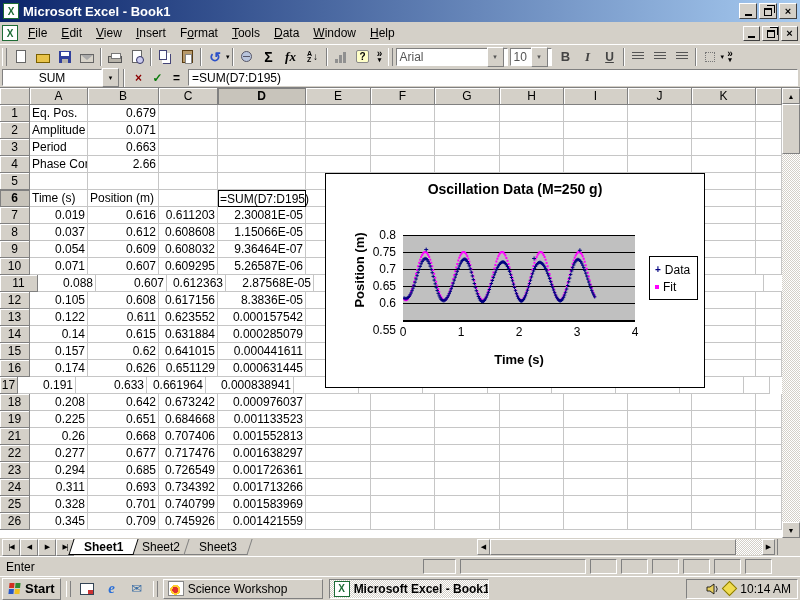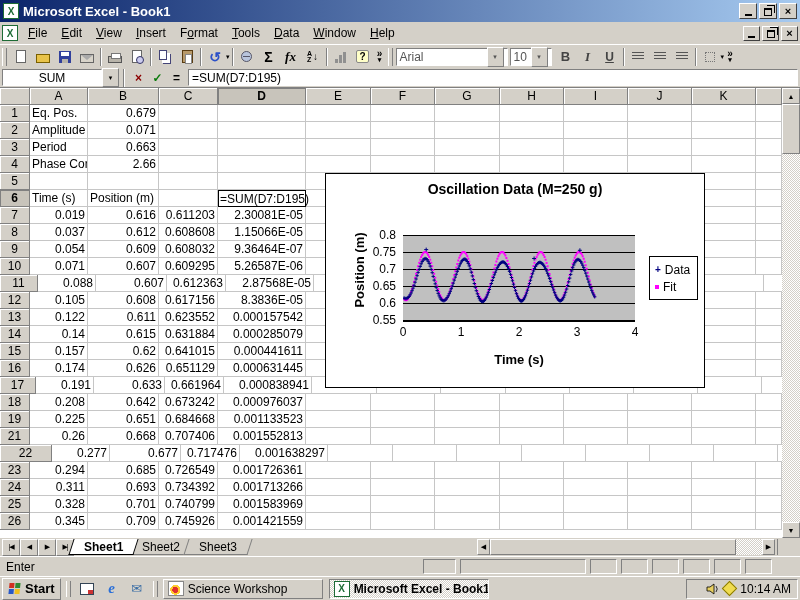--- a/index.html
+++ b/index.html
@@ -575,21 +575,21 @@
             <div class="cell" style="width: 65px;"></div>
             <div class="cell" style="width: 64px;"></div>
             <div class="cell" style="width: 65px;"></div>
             <div class="cell" style="width: 64px;"></div>
             <div class="cell" style="width: 64px;"></div>
             <div class="cell" style="width: 64px;"></div>
             <div class="cell" style="width: 64px;"></div>
             <div class="cell" style="width: 26px;"></div>
           </div>
           <div class="grow">
-            <div class="hdrc" style="width: 36px;">17</div>
+            <div class="hdrc" style="width: 18px;">17</div>
             <div class="cell num" style="width: 58px;">0.191</div>
             <div class="cell num" style="width: 71px;">0.633</div>
             <div class="cell num" style="width: 59px;">0.661964</div>
             <div class="cell num" style="width: 88px;">0.000838941</div>
             <div class="cell" style="width: 65px;"></div>
             <div class="cell" style="width: 64px;"></div>
             <div class="cell" style="width: 65px;"></div>
             <div class="cell" style="width: 64px;"></div>
             <div class="cell" style="width: 64px;"></div>
             <div class="cell" style="width: 64px;"></div>
@@ -635,21 +635,21 @@
             <div class="cell" style="width: 65px;"></div>
             <div class="cell" style="width: 64px;"></div>
             <div class="cell" style="width: 65px;"></div>
             <div class="cell" style="width: 64px;"></div>
             <div class="cell" style="width: 64px;"></div>
             <div class="cell" style="width: 64px;"></div>
             <div class="cell" style="width: 64px;"></div>
             <div class="cell" style="width: 26px;"></div>
           </div>
           <div class="grow">
-            <div class="hdrc" style="width: 52px;">22</div>
+            <div class="hdrc" style="width: 30px;">22</div>
             <div class="cell num" style="width: 58px;">0.277</div>
             <div class="cell num" style="width: 71px;">0.677</div>
             <div class="cell num" style="width: 59px;">0.717476</div>
             <div class="cell num" style="width: 88px;">0.001638297</div>
             <div class="cell" style="width: 65px;"></div>
             <div class="cell" style="width: 64px;"></div>
             <div class="cell" style="width: 65px;"></div>
             <div class="cell" style="width: 64px;"></div>
             <div class="cell" style="width: 64px;"></div>
             <div class="cell" style="width: 64px;"></div>
@@ -727,21 +727,21 @@
               <path d="M0.10000000000000009 63.2h2v2h-2zM1.1 64.1h2v2h-2zM2.1 64.3h2v2h-2zM3.0999999999999996 63.8h2v2h-2zM4.1 62.8h2v2h-2zM5.1 61.1h2v2h-2zM6.1 58.9h2v2h-2zM7.1 56.1h2v2h-2zM8.1 53h2v2h-2zM9.1 49.5h2v2h-2zM10.1 45.7h2v2h-2zM11.1 41.8h2v2h-2zM12.1 37.8h2v2h-2zM13.1 34h2v2h-2zM14.1 30.2h2v2h-2zM15.2 26.8h2v2h-2zM16.2 23.7h2v2h-2zM17.2 21h2v2h-2zM18.2 18.9h2v2h-2zM19.2 17.3h2v2h-2zM20.2 16.3h2v2h-2zM21.2 16h2v2h-2zM22.2 16.3h2v2h-2zM23.2 17.3h2v2h-2zM24.2 18.9h2v2h-2zM25.2 21h2v2h-2zM26.2 23.7h2v2h-2zM27.2 26.8h2v2h-2zM28.2 30.2h2v2h-2zM29.2 33.9h2v2h-2zM30.2 37.8h2v2h-2zM31.200000000000003 41.8h2v2h-2zM32.2 45.7h2v2h-2zM33.2 49.5h2v2h-2zM34.2 53h2v2h-2zM35.2 56.1h2v2h-2zM36.2 58.9h2v2h-2zM37.2 61.1h2v2h-2zM38.2 62.8h2v2h-2zM39.2 63.8h2v2h-2zM40.2 64.3h2v2h-2zM41.2 64.1h2v2h-2zM42.2 63.2h2v2h-2zM43.2 61.7h2v2h-2zM44.3 59.7h2v2h-2zM45.3 57.1h2v2h-2zM46.3 54h2v2h-2zM47.3 50.6h2v2h-2zM48.3 46.9h2v2h-2zM49.3 43.1h2v2h-2zM50.3 39.1h2v2h-2zM51.3 35.2h2v2h-2zM52.3 31.4h2v2h-2zM53.3 27.9h2v2h-2zM54.3 24.6h2v2h-2zM55.3 21.8h2v2h-2zM56.3 19.5h2v2h-2zM57.3 17.7h2v2h-2zM58.3 16.6h2v2h-2zM59.3 16h2v2h-2zM60.3 16.1h2v2h-2zM61.3 16.9h2v2h-2zM62.3 18.3h2v2h-2zM63.3 20.3h2v2h-2zM64.3 22.8h2v2h-2zM65.3 25.7h2v2h-2zM66.3 29.1h2v2h-2zM67.3 32.7h2v2h-2zM68.3 36.6h2v2h-2zM69.3 40.5h2v2h-2zM70.3 44.4h2v2h-2zM71.3 48.3h2v2h-2zM72.3 51.9h2v2h-2zM73.4 55.2h2v2h-2zM74.4 58h2v2h-2zM75.4 60.4h2v2h-2zM76.4 62.3h2v2h-2zM77.4 63.599999999999994h2v2h-2zM78.4 64.2h2v2h-2zM79.4 64.2h2v2h-2zM80.4 63.5h2v2h-2zM81.4 62.3h2v2h-2zM82.4 60.4h2v2h-2zM83.4 58h2v2h-2zM84.4 55.1h2v2h-2zM85.4 51.8h2v2h-2zM86.4 48.2h2v2h-2zM87.4 44.3h2v2h-2zM88.4 40.4h2v2h-2zM89.4 36.5h2v2h-2zM90.4 32.6h2v2h-2zM91.4 29h2v2h-2zM92.4 25.6h2v2h-2zM93.4 22.7h2v2h-2zM94.4 20.2h2v2h-2zM95.4 18.2h2v2h-2zM96.4 16.9h2v2h-2zM97.4 16.1h2v2h-2zM98.4 16h2v2h-2zM99.4 16.6h2v2h-2zM100.4 17.8h2v2h-2zM101.4 19.6h2v2h-2zM102.4 21.9h2v2h-2zM103.5 24.7h2v2h-2zM104.5 27.9h2v2h-2zM105.5 31.5h2v2h-2zM106.5 35.3h2v2h-2zM107.5 39.2h2v2h-2zM108.5 43.2h2v2h-2zM109.5 47h2v2h-2zM110.5 50.7h2v2h-2zM111.5 54.1h2v2h-2zM112.5 57.2h2v2h-2zM113.5 59.7h2v2h-2zM114.5 61.8h2v2h-2zM115.5 63.2h2v2h-2zM116.5 64.1h2v2h-2zM117.5 64.3h2v2h-2zM118.5 63.8h2v2h-2zM119.5 62.7h2v2h-2zM120.5 61.1h2v2h-2zM121.5 58.8h2v2h-2zM122.5 56.1h2v2h-2zM123.5 52.9h2v2h-2zM124.5 49.4h2v2h-2zM125.5 45.6h2v2h-2zM126.5 41.7h2v2h-2zM127.5 37.7h2v2h-2zM128.5 33.8h2v2h-2zM129.5 30.1h2v2h-2zM130.5 26.7h2v2h-2zM131.5 23.6h2v2h-2zM132.6 20.9h2v2h-2zM133.6 18.8h2v2h-2zM134.6 17.3h2v2h-2zM135.6 16.3h2v2h-2zM136.6 16h2v2h-2zM137.6 16.3h2v2h-2zM138.6 17.3h2v2h-2zM139.6 18.9h2v2h-2zM140.6 21.1h2v2h-2zM141.6 23.7h2v2h-2zM142.6 26.9h2v2h-2zM143.6 30.3h2v2h-2zM144.6 34.1h2v2h-2zM145.6 38h2v2h-2zM146.6 41.9h2v2h-2zM147.6 45.8h2v2h-2zM148.6 49.6h2v2h-2zM149.6 53.1h2v2h-2zM150.6 56.2h2v2h-2zM151.6 58.9h2v2h-2zM152.6 61.2h2v2h-2zM153.6 62.8h2v2h-2zM154.6 63.900000000000006h2v2h-2zM155.6 64.3h2v2h-2zM156.6 64h2v2h-2zM157.6 63.2h2v2h-2zM158.6 61.7h2v2h-2zM159.6 59.6h2v2h-2zM160.6 57h2v2h-2zM161.6 54h2v2h-2zM162.7 50.5h2v2h-2zM163.7 46.8h2v2h-2zM164.7 43h2v2h-2zM165.7 39h2v2h-2zM166.7 35.1h2v2h-2zM167.7 31.299999999999997h2v2h-2zM168.7 27.8h2v2h-2zM169.7 24.5h2v2h-2zM170.7 21.7h2v2h-2zM171.7 19.4h2v2h-2zM172.7 17.7h2v2h-2zM173.7 16.5h2v2h-2zM174.7 16h2v2h-2zM175.7 16.2h2v2h-2zM176.7 16.9h2v2h-2zM177.7 18.3h2v2h-2zM178.7 20.3h2v2h-2zM179.7 22.8h2v2h-2zM180.7 25.8h2v2h-2zM181.7 29.2h2v2h-2zM182.7 32.8h2v2h-2zM183.7 36.7h2v2h-2zM184.7 40.6h2v2h-2zM185.7 44.6h2v2h-2zM186.7 48.4h2v2h-2zM187.7 52h2v2h-2zM188.7 55.2h2v2h-2zM189.7 58.1h2v2h-2zM190.7 60.5h2v2h-2z" fill="#ff00ff"></path>
               <path d="M-0.5999999999999999 63h3.4M1.1 61.3v3.4M0.40000000000000013 63.5h3.4M2.1 61.8v3.4M1.4000000000000001 63.6h3.4M3.1 61.9v3.4M2.3999999999999995 63.2h3.4M4.1 61.5v3.4M3.3999999999999995 62.5h3.4M5.1 60.8v3.4M4.3999999999999995 61.4h3.4M6.1 59.699999999999996v3.4M5.3999999999999995 59.9h3.4M7.1 58.199999999999996v3.4M6.3999999999999995 58h3.4M8.1 56.3v3.4M7.3999999999999995 55.7h3.4M9.1 54v3.4M8.4 53.1h3.4M10.1 51.4v3.4M9.4 50.3h3.4M11.1 48.599999999999994v3.4M10.4 47.2h3.4M12.1 45.5v3.4M11.4 44h3.4M13.1 42.3v3.4M12.4 40.7h3.4M14.1 39v3.4M13.4 37.4h3.4M15.1 35.699999999999996v3.4M14.5 34.3h3.4M16.2 32.599999999999994v3.4M15.5 31.4h3.4M17.2 29.7v3.4M16.5 28.8h3.4M18.2 27.1v3.4M17.5 26.6h3.4M19.2 24.900000000000002v3.4M18.5 25h3.4M20.2 23.3v3.4M19.5 23.9h3.4M21.2 22.2v3.4M20.5 23.5h3.4M22.2 21.8v3.4M21.5 23.8h3.4M23.2 22.1v3.4M22.5 24.7h3.4M24.2 23v3.4M23.5 26.3h3.4M25.2 24.6v3.4M24.5 28.4h3.4M26.2 26.7v3.4M25.5 31.1h3.4M27.2 29.400000000000002v3.4M26.5 34.3h3.4M28.2 32.599999999999994v3.4M27.5 37.7h3.4M29.2 36v3.4M28.5 41.4h3.4M30.2 39.699999999999996v3.4M29.5 45.1h3.4M31.2 43.4v3.4M30.500000000000004 48.8h3.4M32.2 47.099999999999994v3.4M31.500000000000004 52.3h3.4M33.2 50.599999999999994v3.4M32.5 55.5h3.4M34.2 53.8v3.4M33.5 58.4h3.4M35.2 56.699999999999996v3.4M34.5 60.9h3.4M36.2 59.199999999999996v3.4M35.5 62.9h3.4M37.2 61.199999999999996v3.4M36.5 64.4h3.4M38.2 62.7v3.4M37.5 65.3h3.4M39.2 63.599999999999994v3.4M38.5 65.7h3.4M40.2 64v3.4M39.5 65.6h3.4M41.2 63.89999999999999v3.4M40.5 65h3.4M42.2 63.3v3.4M41.5 64h3.4M43.2 62.3v3.4M42.5 62.6h3.4M44.2 60.9v3.4M43.599999999999994 60.8h3.4M45.3 59.099999999999994v3.4M44.599999999999994 58.7h3.4M46.3 57v3.4M45.599999999999994 56.3h3.4M47.3 54.599999999999994v3.4M46.599999999999994 53.7h3.4M48.3 52v3.4M47.599999999999994 51h3.4M49.3 49.3v3.4M48.599999999999994 48.1h3.4M50.3 46.4v3.4M49.599999999999994 45.1h3.4M51.3 43.4v3.4M50.599999999999994 42.1h3.4M52.3 40.4v3.4M51.599999999999994 39.2h3.4M53.3 37.5v3.4M52.599999999999994 36.3h3.4M54.3 34.599999999999994v3.4M53.599999999999994 33.6h3.4M55.3 31.900000000000002v3.4M54.599999999999994 31h3.4M56.3 29.3v3.4M55.599999999999994 28.8h3.4M57.3 27.1v3.4M56.599999999999994 26.9h3.4M58.3 25.2v3.4M57.599999999999994 25.5h3.4M59.3 23.8v3.4M58.599999999999994 24.5h3.4M60.3 22.8v3.4M59.599999999999994 24.1h3.4M61.3 22.400000000000002v3.4M60.599999999999994 24.3h3.4M62.3 22.6v3.4M61.599999999999994 25.1h3.4M63.3 23.400000000000002v3.4M62.599999999999994 26.5h3.4M64.3 24.8v3.4M63.599999999999994 28.4h3.4M65.3 26.7v3.4M64.6 30.9h3.4M66.3 29.2v3.4M65.6 33.9h3.4M67.3 32.199999999999996v3.4M66.6 37.2h3.4M68.3 35.5v3.4M67.6 40.9h3.4M69.3 39.199999999999996v3.4M68.6 44.6h3.4M70.3 42.9v3.4M69.6 48.5h3.4M71.3 46.8v3.4M70.6 52.2h3.4M72.3 50.5v3.4M71.6 55.7h3.4M73.3 54v3.4M72.7 58.8h3.4M74.4 57.099999999999994v3.4M73.7 61.5h3.4M75.4 59.8v3.4M74.7 63.7h3.4M76.4 62v3.4M75.7 65.3h3.4M77.4 63.599999999999994v3.4M76.7 66.3h3.4M78.4 64.6v3.4M77.7 66.6h3.4M79.4 64.89999999999999v3.4M78.7 66.3h3.4M80.4 64.6v3.4M79.7 65.5h3.4M81.4 63.8v3.4M80.7 64h3.4M82.4 62.3v3.4M81.7 62.1h3.4M83.4 60.4v3.4M82.7 59.9h3.4M84.4 58.199999999999996v3.4M83.7 57.3h3.4M85.4 55.599999999999994v3.4M84.7 54.5h3.4M86.4 52.8v3.4M85.7 51.5h3.4M87.4 49.8v3.4M86.7 48.5h3.4M88.4 46.8v3.4M87.7 45.5h3.4M89.4 43.8v3.4M88.7 42.6h3.4M90.4 40.9v3.4M89.7 39.8h3.4M91.4 38.099999999999994v3.4M90.7 37.2h3.4M92.4 35.5v3.4M91.7 34.8h3.4M93.4 33.099999999999994v3.4M92.7 32.7h3.4M94.4 31.000000000000004v3.4M93.7 30.9h3.4M95.4 29.2v3.4M94.7 29.4h3.4M96.4 27.7v3.4M95.7 28.2h3.4M97.4 26.5v3.4M96.7 27.4h3.4M98.4 25.7v3.4M97.7 27h3.4M99.4 25.3v3.4M98.7 27h3.4M100.4 25.3v3.4M99.7 27.5h3.4M101.4 25.8v3.4M100.7 28.4h3.4M102.4 26.7v3.4M101.7 29.8h3.4M103.4 28.1v3.4M102.8 31.6h3.4M104.5 29.900000000000002v3.4M103.8 33.8h3.4M105.5 32.099999999999994v3.4M104.8 36.4h3.4M106.5 34.699999999999996v3.4M105.8 39.3h3.4M107.5 37.599999999999994v3.4M106.8 42.5h3.4M108.5 40.8v3.4M107.8 45.8h3.4M109.5 44.099999999999994v3.4M108.8 49.2h3.4M110.5 47.5v3.4M109.8 52.5h3.4M111.5 50.8v3.4M110.8 55.7h3.4M112.5 54v3.4M111.8 58.7h3.4M113.5 57v3.4M112.8 61.2h3.4M114.5 59.5v3.4M113.8 63.3h3.4M115.5 61.599999999999994v3.4M114.8 64.8h3.4M116.5 63.099999999999994v3.4M115.8 65.8h3.4M117.5 64.1v3.4M116.8 66h3.4M118.5 64.3v3.4M117.8 65.6h3.4M119.5 63.89999999999999v3.4M118.8 64.6h3.4M120.5 62.89999999999999v3.4M119.8 62.9h3.4M121.5 61.199999999999996v3.4M120.8 60.8h3.4M122.5 59.099999999999994v3.4M121.8 58.1h3.4M123.5 56.4v3.4M122.8 55.2h3.4M124.5 53.5v3.4M123.8 51.9h3.4M125.5 50.199999999999996v3.4M124.8 48.6h3.4M126.5 46.9v3.4M125.8 45.2h3.4M127.5 43.5v3.4M126.8 41.9h3.4M128.5 40.199999999999996v3.4M127.8 38.8h3.4M129.5 37.099999999999994v3.4M128.8 36h3.4M130.5 34.3v3.4M129.8 33.5h3.4M131.5 31.8v3.4M130.8 31.4h3.4M132.5 29.7v3.4M131.9 29.7h3.4M133.6 28v3.4M132.9 28.5h3.4M134.6 26.8v3.4M133.9 27.7h3.4M135.6 26v3.4M134.9 27.4h3.4M136.6 25.7v3.4M135.9 27.5h3.4M137.6 25.8v3.4M136.9 28.1h3.4M138.6 26.400000000000002v3.4M137.9 29h3.4M139.6 27.3v3.4M138.9 30.2h3.4M140.6 28.5v3.4M139.9 31.8h3.4M141.6 30.1v3.4M140.9 33.7h3.4M142.6 32v3.4M141.9 35.9h3.4M143.6 34.199999999999996v3.4M142.9 38.3h3.4M144.6 36.599999999999994v3.4M143.9 40.8h3.4M145.6 39.099999999999994v3.4M144.9 43.6h3.4M146.6 41.9v3.4M145.9 46.4h3.4M147.6 44.699999999999996v3.4M146.9 49.3h3.4M148.6 47.599999999999994v3.4M147.9 52.2h3.4M149.6 50.5v3.4M148.9 55h3.4M150.6 53.3v3.4M149.9 57.7h3.4M151.6 56v3.4M150.9 60.1h3.4M152.6 58.4v3.4M151.9 62.2h3.4M153.6 60.5v3.4M152.9 63.8h3.4M154.6 62.099999999999994v3.4M153.9 65h3.4M155.6 63.3v3.4M154.9 65.7h3.4M156.6 64v3.4M155.9 65.8h3.4M157.6 64.1v3.4M156.9 65.3h3.4M158.6 63.599999999999994v3.4M157.9 64.1h3.4M159.6 62.39999999999999v3.4M158.9 62.3h3.4M160.6 60.599999999999994v3.4M159.9 60h3.4M161.6 58.3v3.4M160.9 57.2h3.4M162.6 55.5v3.4M162 54h3.4M163.7 52.3v3.4M163 50.5h3.4M164.7 48.8v3.4M164 46.8h3.4M165.7 45.099999999999994v3.4M165 43.1h3.4M166.7 41.4v3.4M166 39.4h3.4M167.7 37.699999999999996v3.4M167 35.9h3.4M168.7 34.199999999999996v3.4M168 32.7h3.4M169.7 31.000000000000004v3.4M169 30h3.4M170.7 28.3v3.4M170 27.8h3.4M171.7 26.1v3.4M171 26.1h3.4M172.7 24.400000000000002v3.4M172 25h3.4M173.7 23.3v3.4M173 24.5h3.4M174.7 22.8v3.4M174 24.6h3.4M175.7 22.900000000000002v3.4M175 25.3h3.4M176.7 23.6v3.4M176 26.5h3.4M177.7 24.8v3.4M177 28.1h3.4M178.7 26.400000000000002v3.4M178 30.2h3.4M179.7 28.5v3.4M179 32.6h3.4M180.7 30.900000000000002v3.4M180 35.3h3.4M181.7 33.599999999999994v3.4M181 38.1h3.4M182.7 36.4v3.4M182 41h3.4M183.7 39.3v3.4M183 44h3.4M184.7 42.3v3.4M184 47h3.4M185.7 45.3v3.4M185 49.9h3.4M186.7 48.199999999999996v3.4M186 52.7h3.4M187.7 51v3.4M187 55.3h3.4M188.7 53.599999999999994v3.4M188 57.8h3.4M189.7 56.099999999999994v3.4M189 59.9h3.4M190.7 58.199999999999996v3.4M190 61.8h3.4M191.7 60.099999999999994v3.4M21.2 14.6h4M23.2 12.6v4M129.1 23.5h4M131.1 21.5v4M174.9 15.3h4M176.9 13.3v4" stroke="#000080" stroke-width="1" fill="none"></path>
             </svg>
           </div>
         <div id="yticks">
             <div class="ylab" style="left: 40px; top: 54px;">0.8</div>
             <div class="ylab" style="left: 40px; top: 71px;">0.75</div>
             <div class="ylab" style="left: 40px; top: 88px;">0.7</div>
             <div class="ylab" style="left: 40px; top: 105px;">0.65</div>
             <div class="ylab" style="left: 40px; top: 122px;">0.6</div>
-            <div class="ylab" style="left: 40px; top: 139px;">0.55</div>
+            <div class="ylab" style="left: 40px; top: 149px;">0.55</div>
           </div>
         <div id="xticks">
             <div class="xlab" style="left: 62px;">0</div>
             <div class="xlab" style="left: 120px;">1</div>
             <div class="xlab" style="left: 178px;">2</div>
             <div class="xlab" style="left: 236px;">3</div>
             <div class="xlab" style="left: 294px;">4</div>
           </div>
         <div class="legend" id="legend">
             <div class="leg-row">

